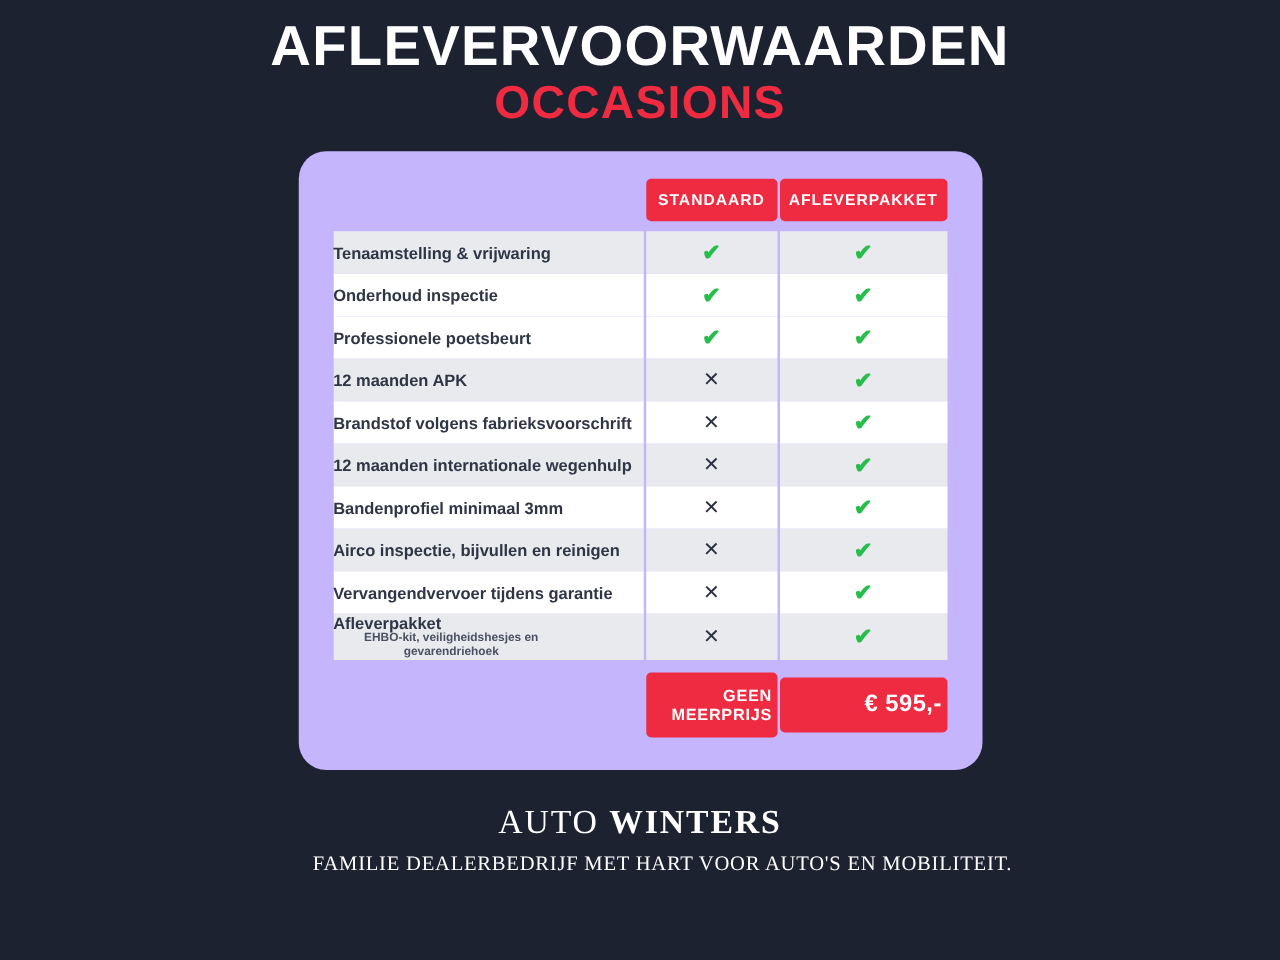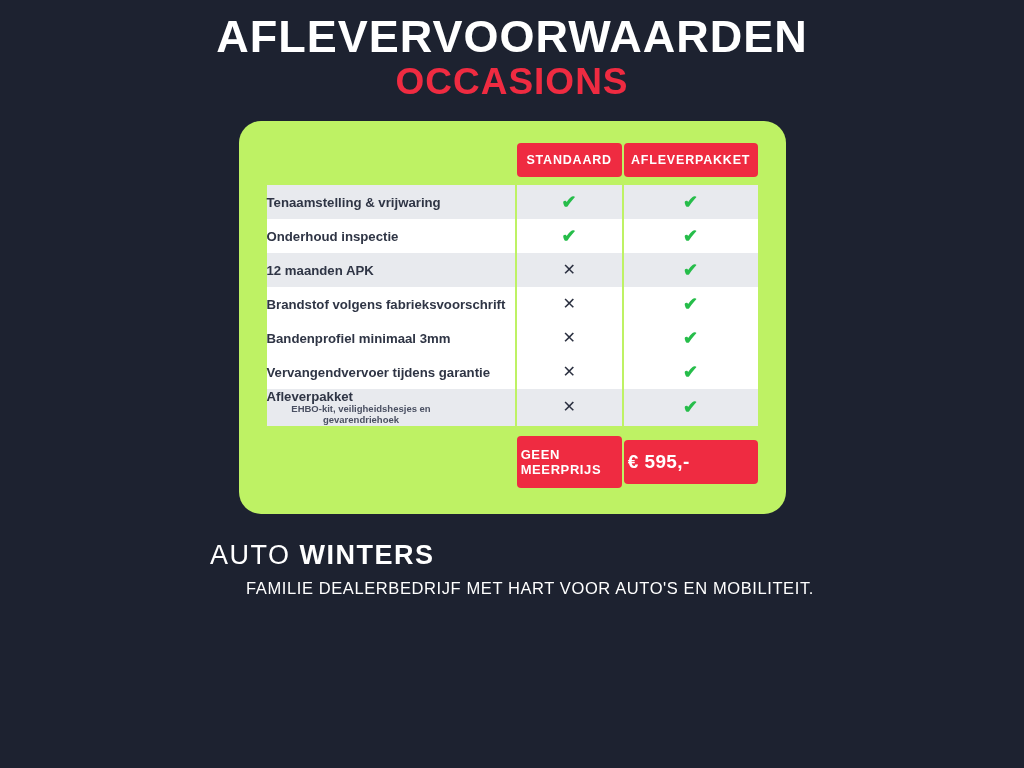--- a/index.html
+++ b/index.html
@@ -37,21 +37,21 @@
     font-weight: bold;
     letter-spacing: 1px;
     color: #ef2b41;
     text-transform: uppercase;
     margin-top: 4px;
   }
   
   .card {
     margin-top: 21px;
     width: 547px;
-    background: #bef264;
+    background: #c4b5fd;
     border-radius: 22px;
     padding: 22px 28px 26px 28px;
     position: relative;
   }
   .table {
     width: 100%;
     border-collapse: separate;
     border-spacing: 0;
   }
   .table td, .table th { padding: 0; }
@@ -105,32 +105,34 @@
     white-space: normal;
     width: 165px;
   }
   .feat-with-note { white-space: normal; }
 
   
   .price-row td { padding-top: 10px; }
   .price {
     background: #ef2b41;
     color: #ffffff;
-    text-align: left;
+    text-align: right;
     border-radius: 4px;
     padding: 11px 4px;
     font-weight: bold;
   }
   .price.small { font-size: 13px; letter-spacing: 0.6px; }
   .price.big { font-size: 19px; letter-spacing: 0.4px; }
 
   
   .footer {
     margin-top: 26px;
-    color: #ffffff;
+    text-align: center;
+    color: #ffffff;
+    font-family: Liberation Serif, serif;
   }
   .brand {
     font-size: 27px;
     letter-spacing: 1.5px;
   }
   .brand .light { font-weight: normal; }
   .brand .bold { font-weight: bold; }
   .tagline {
     margin-top: 8px;
     font-size: 16.5px;
@@ -177,36 +179,57 @@
             <td></td>
             <td class="mark-cell"><span class="check">✔</span></td>
           </tr>
           <tr class="row-plain">
             <td class="feat-cell"><span>Onderhoud inspectie</span></td>
             <td></td>
             <td class="mark-cell"><span class="check">✔</span></td>
             <td></td>
             <td class="mark-cell"><span class="check">✔</span></td>
           </tr>
+          <tr class="row-plain">
+            <td class="feat-cell"><span>Professionele poetsbeurt</span></td>
+            <td></td>
+            <td class="mark-cell"><span class="check">✔</span></td>
+            <td></td>
+            <td class="mark-cell"><span class="check">✔</span></td>
+          </tr>
           <tr class="row-alt">
             <td class="feat-cell"><span>12 maanden APK</span></td>
             <td></td>
             <td class="mark-cell"><span class="cross">✕</span></td>
             <td></td>
             <td class="mark-cell"><span class="check">✔</span></td>
           </tr>
           <tr class="row-plain">
             <td class="feat-cell"><span>Brandstof volgens fabrieksvoorschrift</span></td>
             <td></td>
             <td class="mark-cell"><span class="cross">✕</span></td>
             <td></td>
             <td class="mark-cell"><span class="check">✔</span></td>
           </tr>
+          <tr class="row-alt">
+            <td class="feat-cell"><span>12 maanden internationale wegenhulp</span></td>
+            <td></td>
+            <td class="mark-cell"><span class="cross">✕</span></td>
+            <td></td>
+            <td class="mark-cell"><span class="check">✔</span></td>
+          </tr>
           <tr class="row-plain">
             <td class="feat-cell"><span>Bandenprofiel minimaal 3mm</span></td>
+            <td></td>
+            <td class="mark-cell"><span class="cross">✕</span></td>
+            <td></td>
+            <td class="mark-cell"><span class="check">✔</span></td>
+          </tr>
+          <tr class="row-alt">
+            <td class="feat-cell"><span>Airco inspectie, bijvullen en reinigen</span></td>
             <td></td>
             <td class="mark-cell"><span class="cross">✕</span></td>
             <td></td>
             <td class="mark-cell"><span class="check">✔</span></td>
           </tr>
           <tr class="row-plain">
             <td class="feat-cell"><span>Vervangendvervoer tijdens garantie</span></td>
             <td></td>
             <td class="mark-cell"><span class="cross">✕</span></td>
             <td></td>

